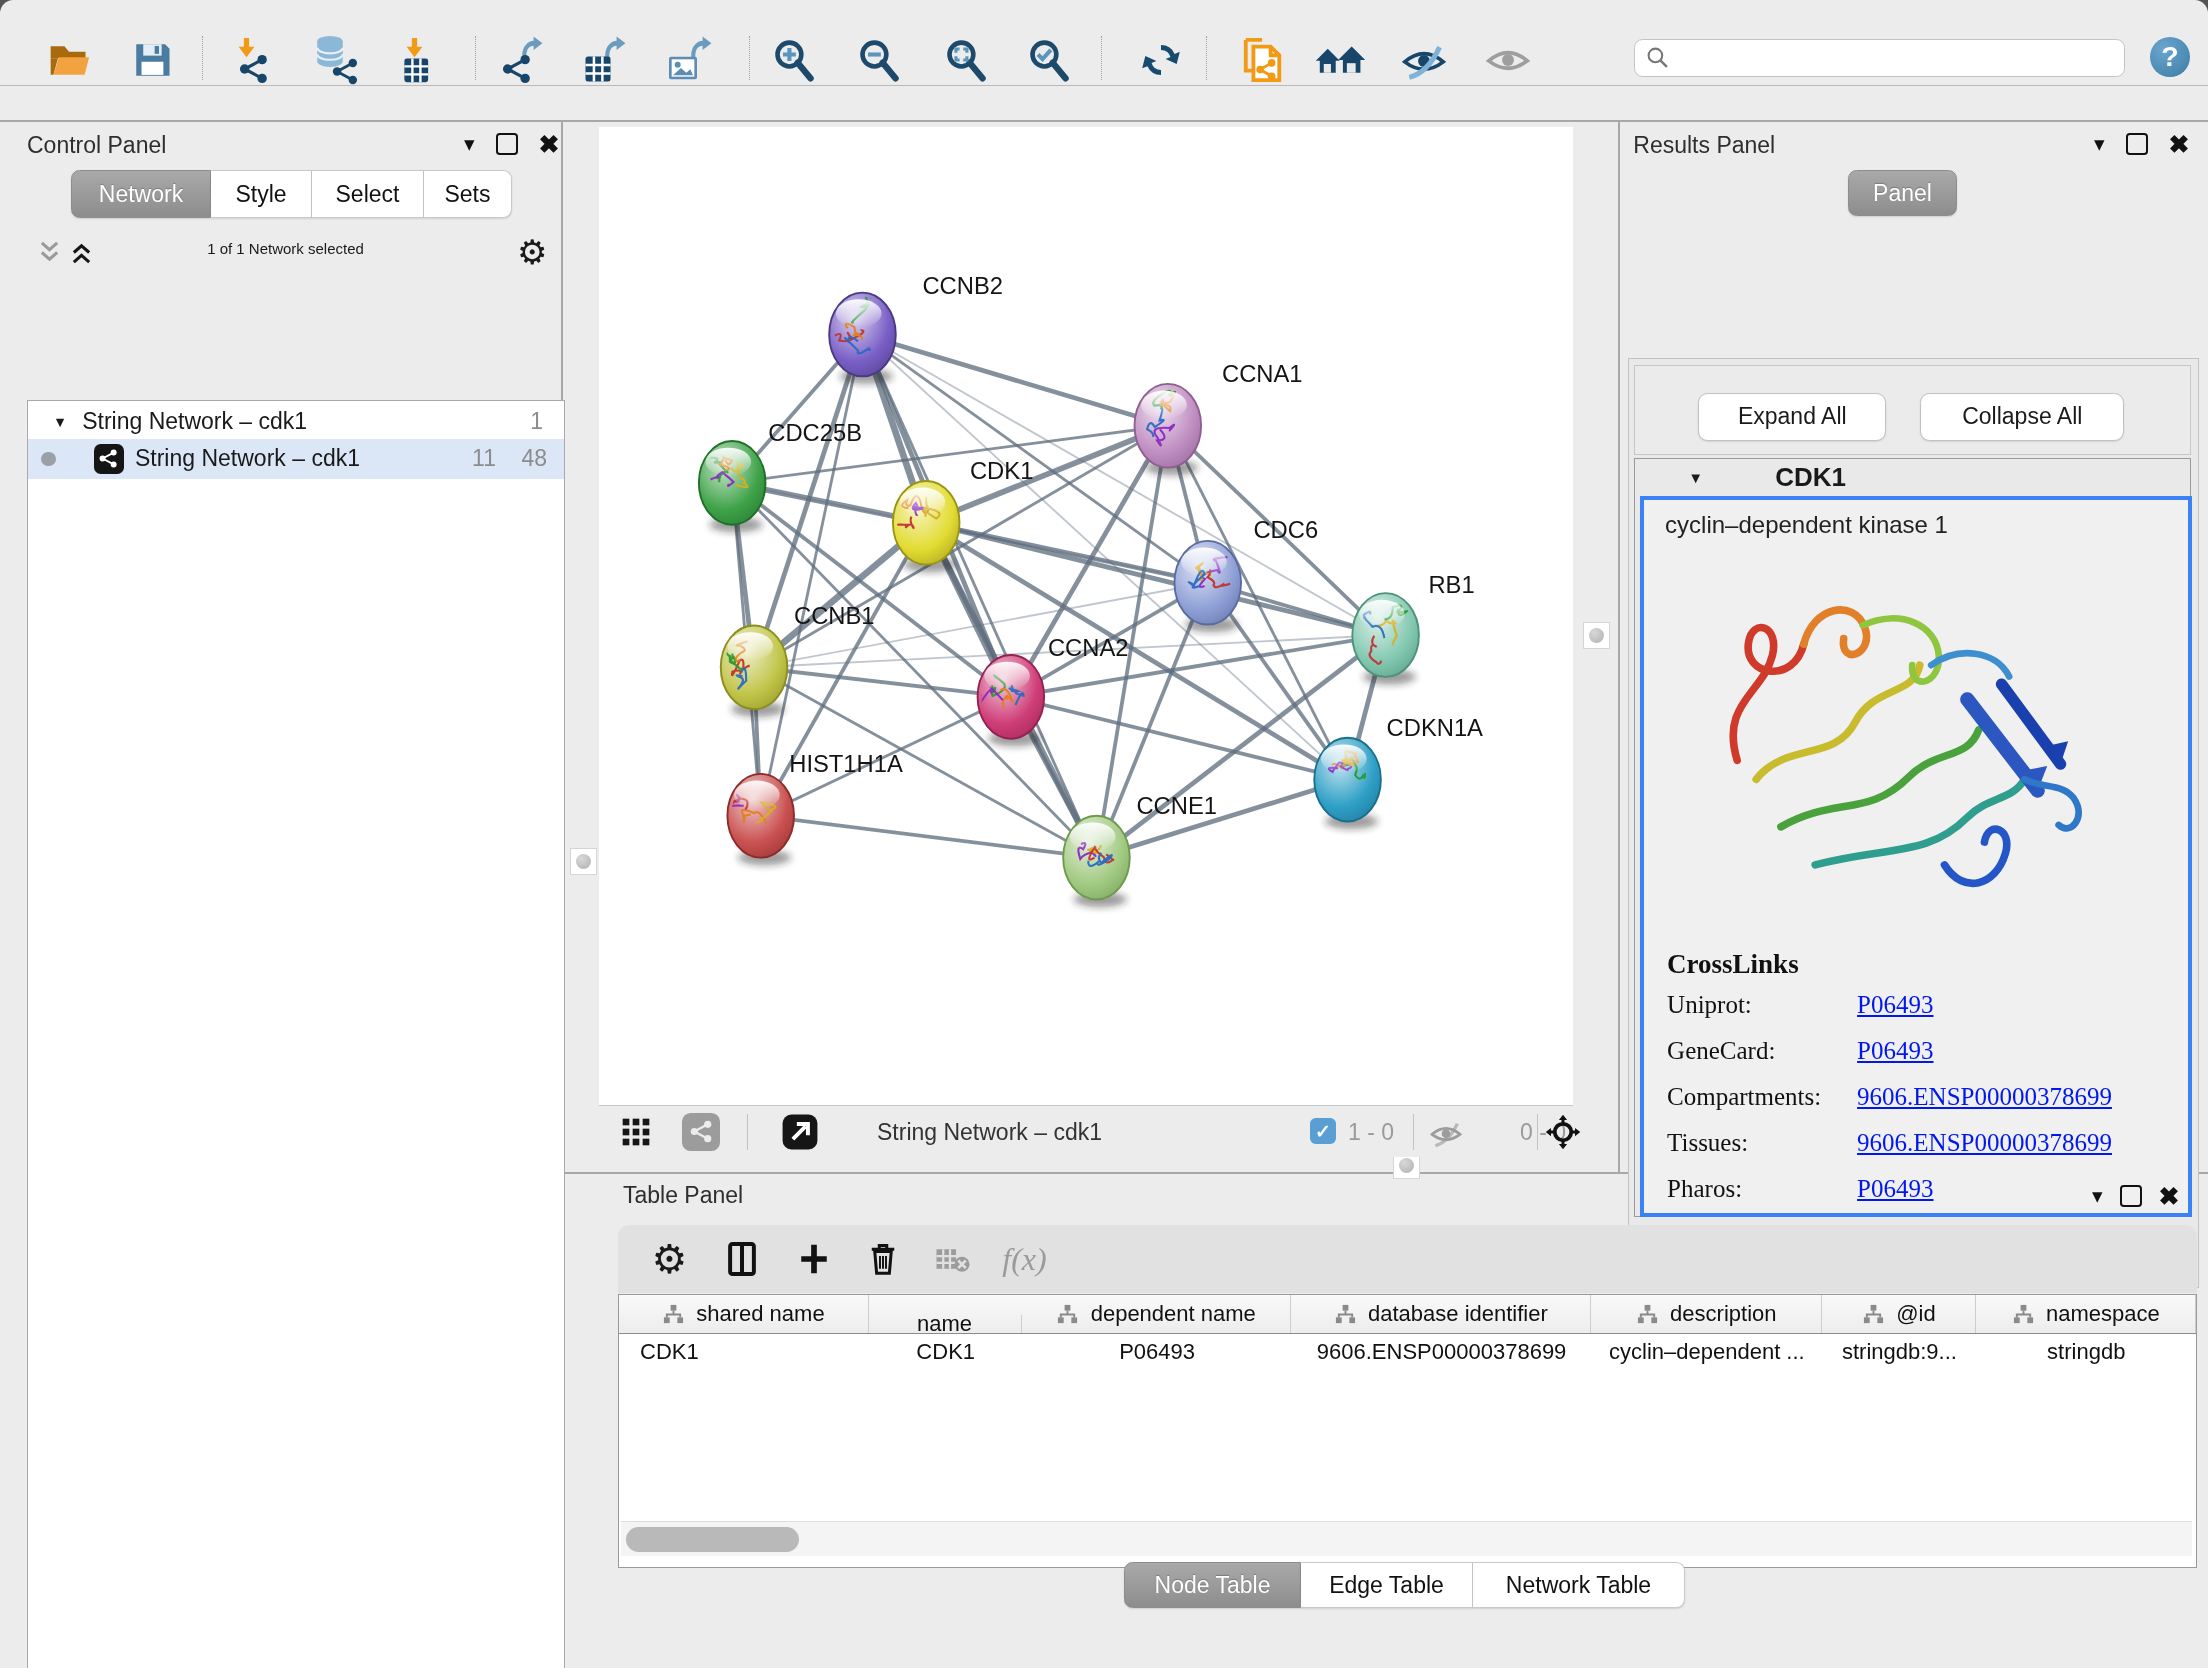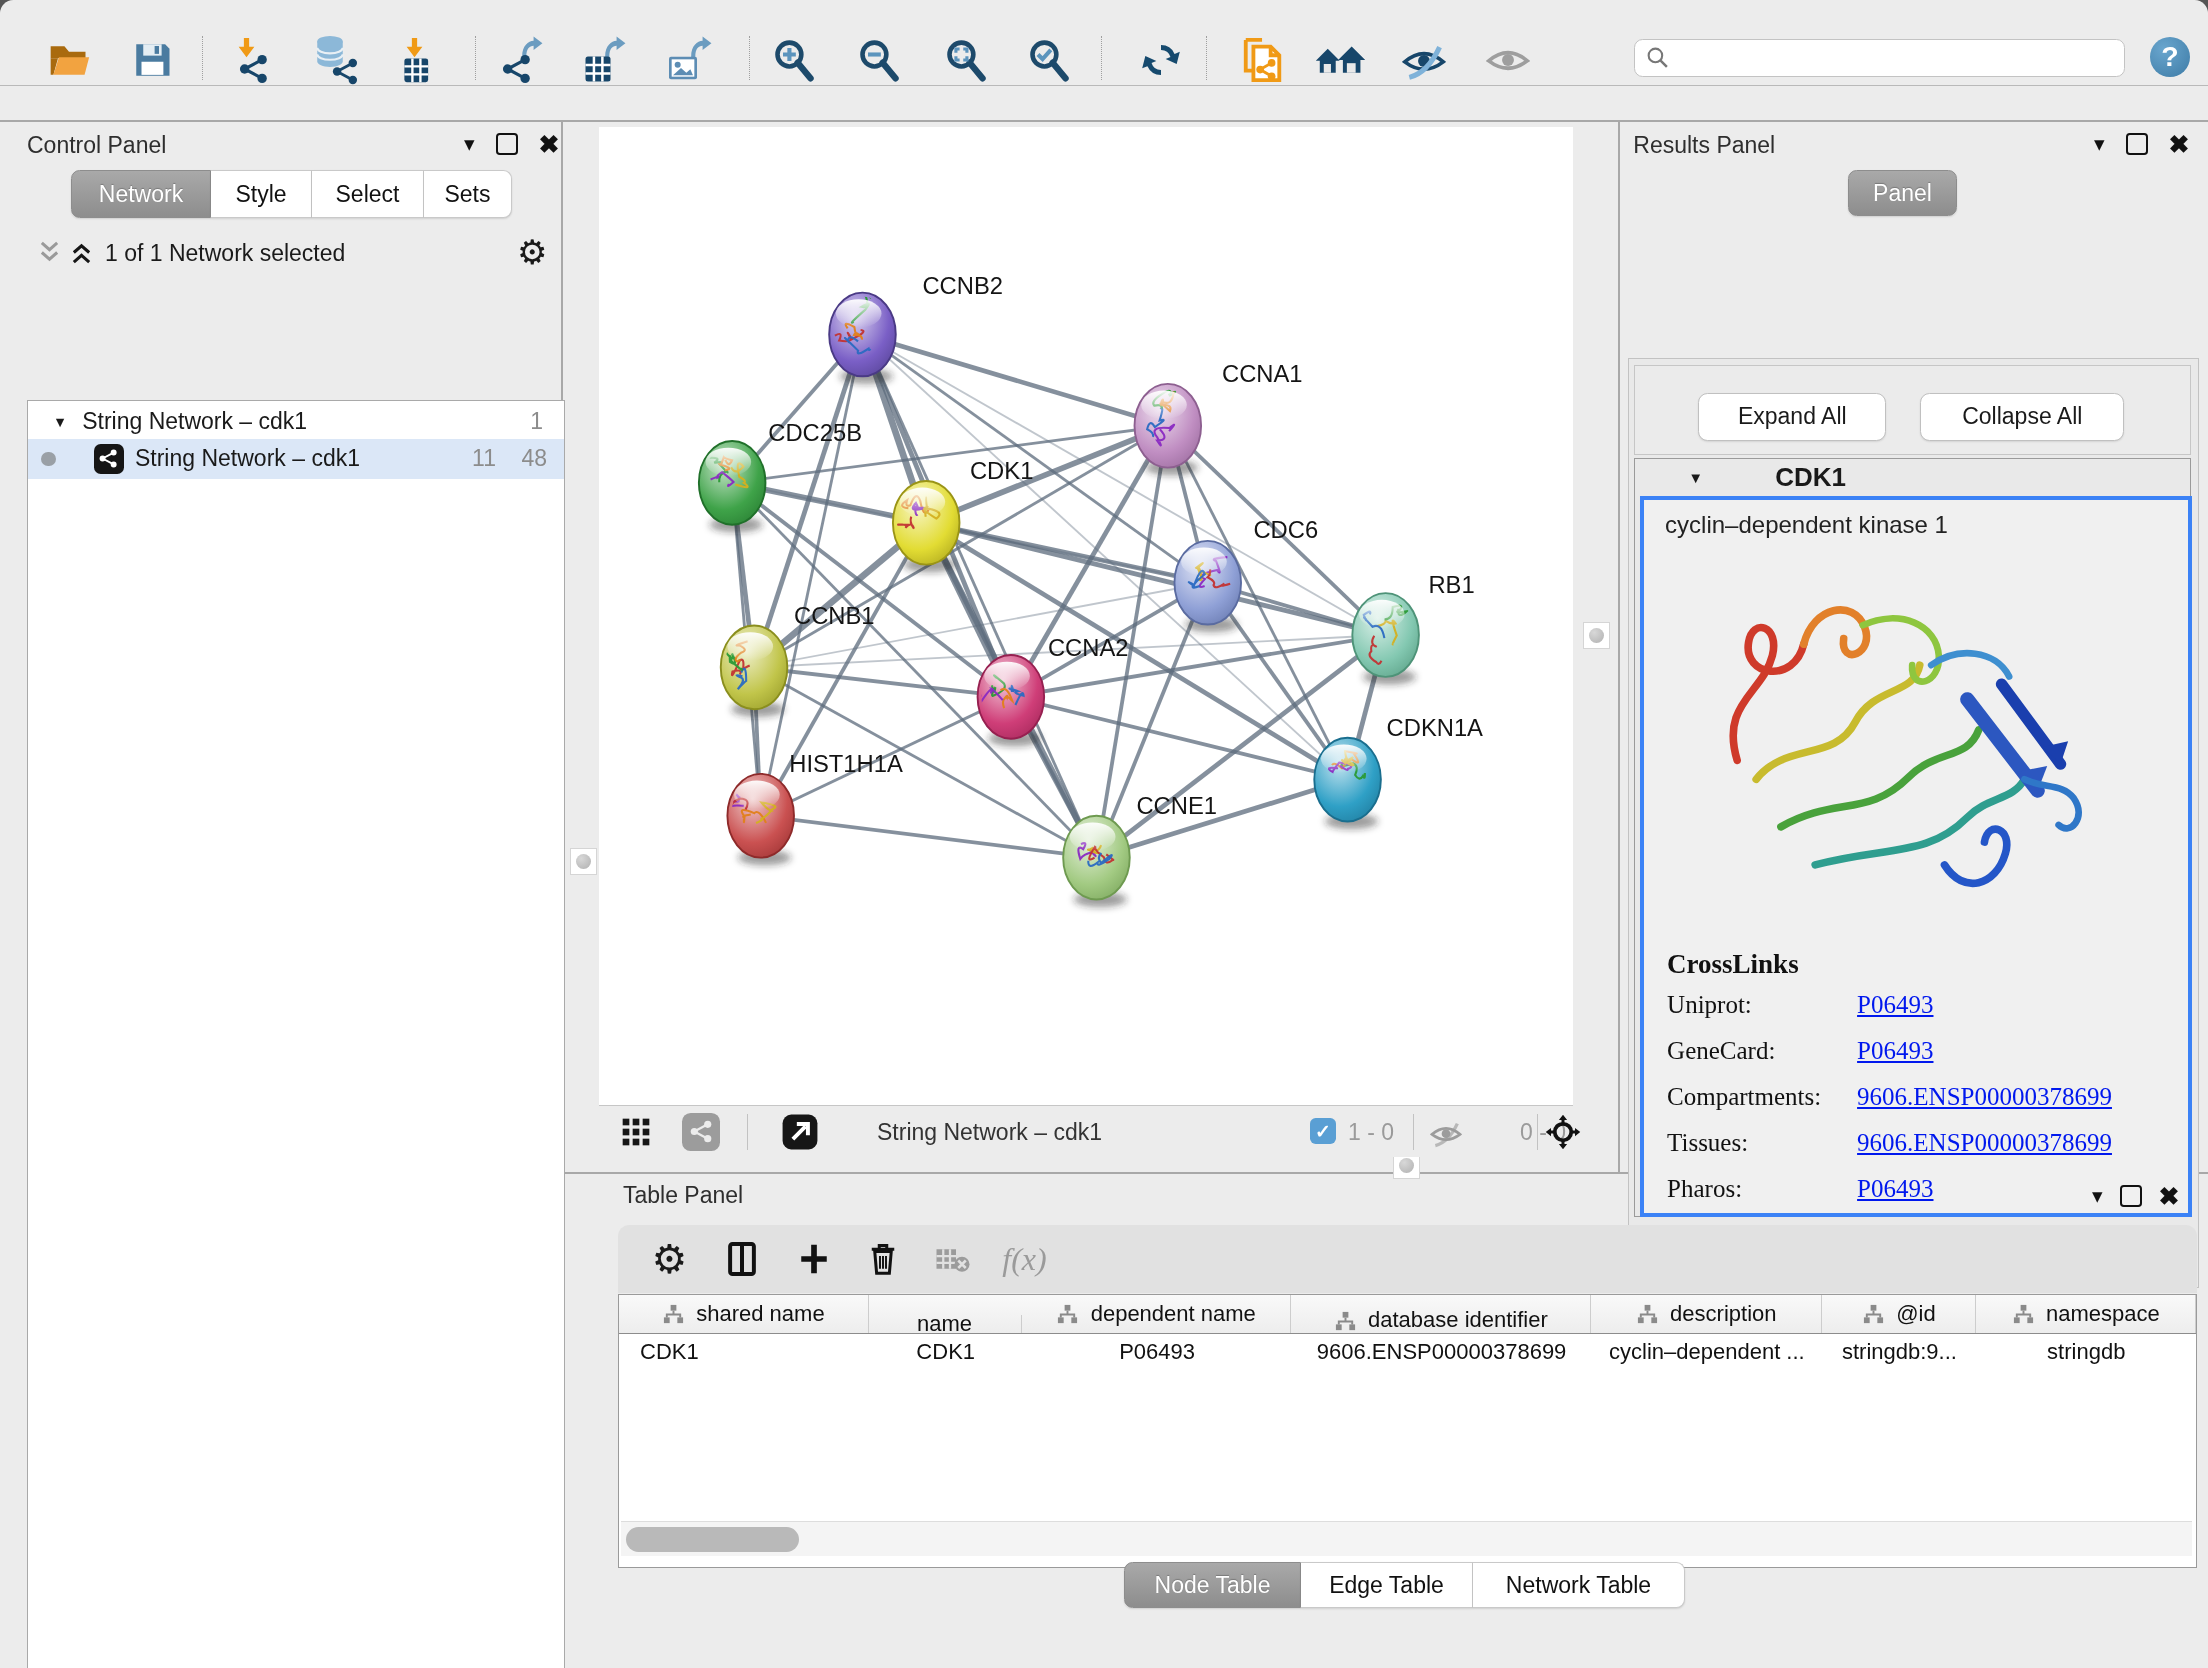--- a/index.html
+++ b/index.html
@@ -408,21 +408,21 @@
       <div class="t" style="width:111px">Select</div>
       <div class="t" style="width:87px">Sets</div>
     </div>
     <div class="abs" style="left:0;top:112px;width:561px;height:44px">
       <svg class="abs" style="left:38px;top:5.7px;color:#9a9a9a" width="23" height="25" viewBox="0 0 24 26">
           <use href="#i-chevs"></use>
         </svg>
       <svg class="abs" style="left:70px;top:5.7px;color:#161616;transform:rotate(180deg)" width="23" height="25" viewBox="0 0 24 26">
           <use href="#i-chevs"></use>
         </svg>
-      <div class="abs" style="left:105px;top:5.7px;width:361px;font-size:23px">1 of 1 Network selected</div>
+      <div class="abs" style="left:105px;top:5.7px;width:361px;text-align:center;font-size:15px">1 of 1 Network selected</div>
       <div class="abs" style="left:517px;top:-1.9px;font-size:34px">⚙</div>
     </div>
     <div id="net-tree-box" class="abs">
       <div class="tree-row" style="margin-top:3.8px">
         <span style="margin-left:25px;font-size:14.3px">▼</span>
         <span style="margin-left:15px">String Network – cdk1</span>
         <span class="cnt" style="right:21px">1</span>
       </div>
       <div class="tree-row selrow">
         <span style="margin-left:13.3px;width:14.3px;height:14.3px;border-radius:50%;background:#9aa0a6"></span>
@@ -847,21 +847,21 @@
         </div>
         <div class="th" style="width: 159px; margin-top: 20px;">
           <span>name</span>
         </div>
         <div class="th" style="width: 280px;">
           <svg width="23" height="23" viewBox="0 0 24 24">
             <use href="#i-branch"></use>
           </svg>
           <span>dependent name</span>
         </div>
-        <div class="th" style="width: 311px; align-items: flex-end;">
+        <div class="th" style="width: 311px;">
           <svg width="23" height="23" viewBox="0 0 24 24">
             <use href="#i-branch"></use>
           </svg>
           <span>database identifier</span>
         </div>
         <div class="th" style="width: 240px;">
           <svg width="23" height="23" viewBox="0 0 24 24">
             <use href="#i-branch"></use>
           </svg>
           <span>description</span>

